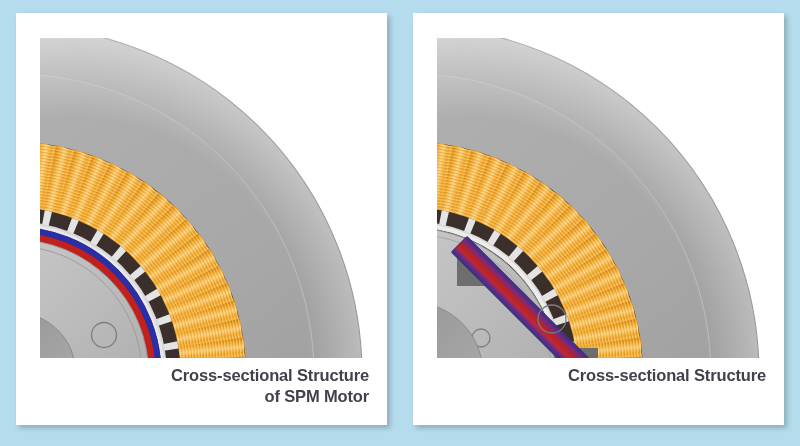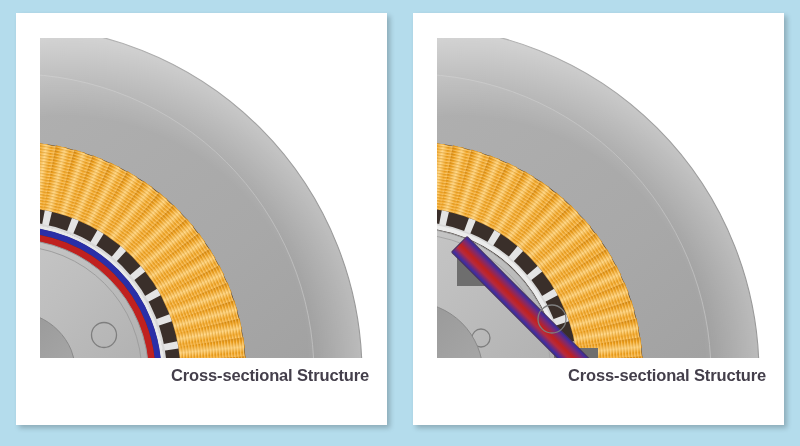--- a/index.html
+++ b/index.html
@@ -233,20 +233,21 @@
               <circle cx="64" cy="297" r="12.5" fill="none" stroke="#7e7e7e" stroke-width="1.3"></circle>
               <circle cx="-26" cy="336" r="62" fill="url(#boreS)" stroke="#8a8a8a" stroke-width="1"></circle>
             </g>
           </g>
         </svg>
       </div>
     </div>
 
     <div class="caption" style="color: rgb(68, 63, 75);">
       <span class="l1">Cross-sectional Structure</span>
+      <span class="l2">of SPM Motor</span>
     </div>
   </div>
 
   <div class="card" id="card-ipm" style="background: rgb(255, 255, 255);">
 
     <div class="figure">
       <div class="motor">
         <svg width="324" height="320" viewBox="0 0 324 320" xmlns="http://www.w3.org/2000/svg">
           <defs>
             <linearGradient id="hsgI" x1="0" y1="0" x2="1" y2="1">

